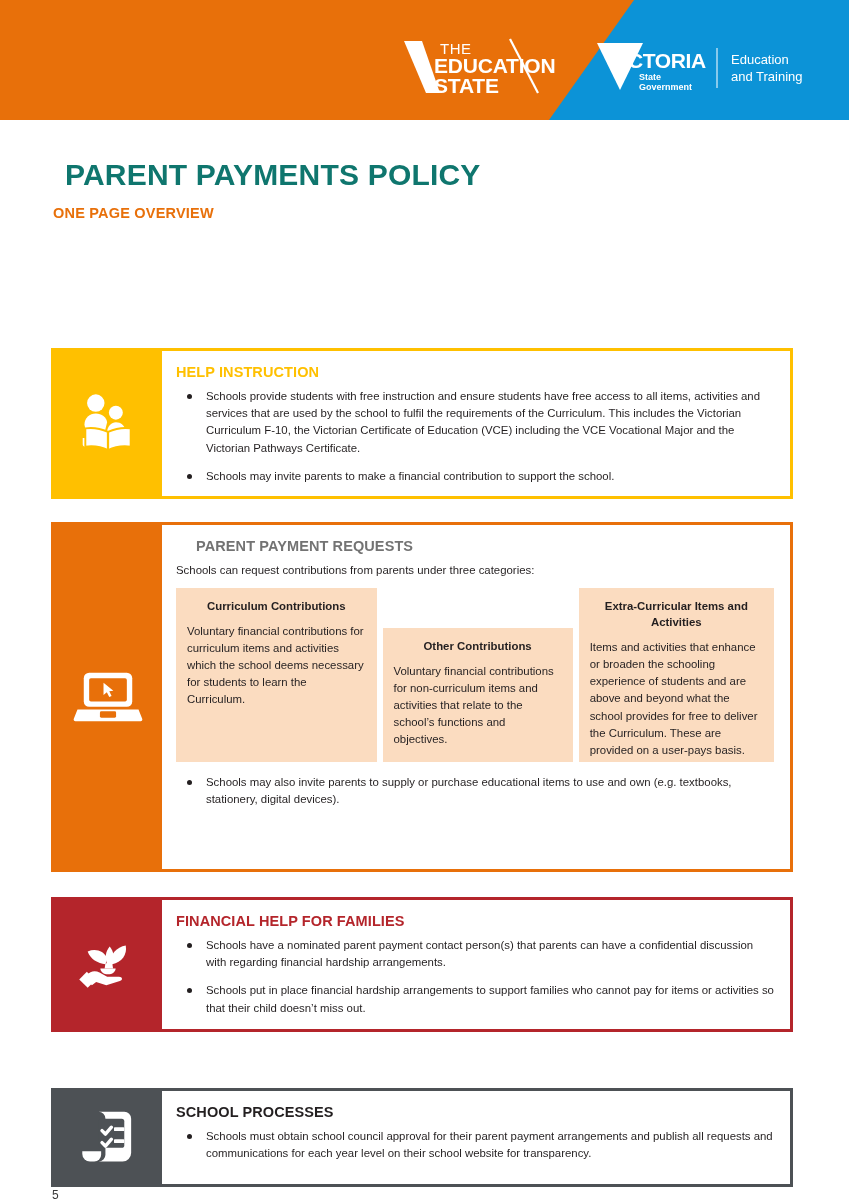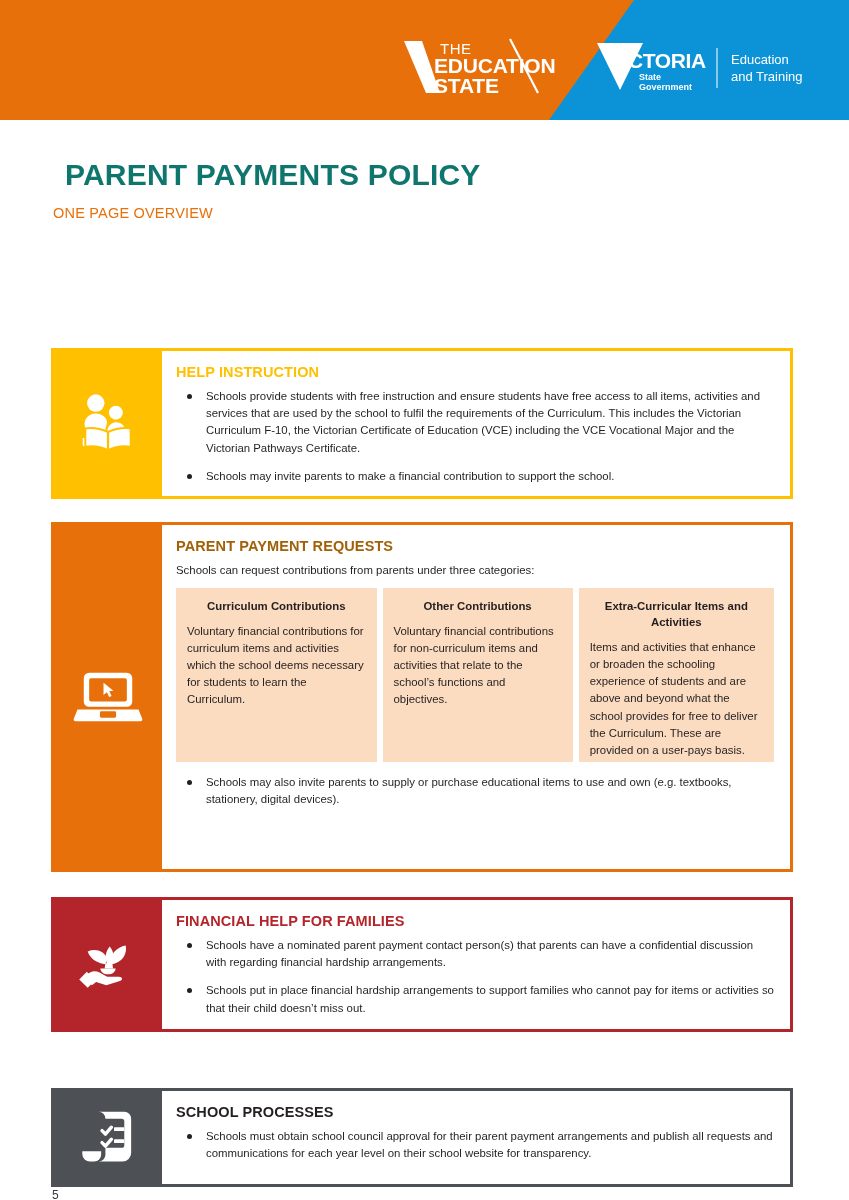--- a/index.html
+++ b/index.html
@@ -60,21 +60,21 @@
     color: #0f766e;
     font-size: 30px;
     font-weight: bold;
     letter-spacing: 0.2px;
     margin: 12px;
     line-height: 1.1;
   }
   .doc-subtitle {
     color: #E8700A;
     font-size: 14.5px;
-    font-weight: normal;
+    font-weight: bold;
     letter-spacing: 0.2px;
     margin: 15px 0 0 0;
     line-height: 1.1;
   }
 
   
   .section {
     position: absolute;
     left: 51px;
     width: 742px;
@@ -138,39 +138,39 @@
   #sec-free .sec-heading { color: #FFC000; }
 
   
   #sec-requests {
     top: 402px;
     height: 350px;
     border: 3px solid #E8700A;
     background: #E8700A;
   }
   #sec-requests .sec-icon { background: #E8700A; }
-  #sec-requests .sec-heading { color: #a16207; }
+  #sec-requests .sec-heading { color: #737373; margin-left: 20px; }
   .intro-line {
     font-size: 11.4px;
     line-height: 1.5;
     margin: 0 0 9px 0;
   }
   .cat-table {
     display: flex;
     gap: 6px;
     margin-bottom: 12px;
   }
   .cat-col {
     background: #FBDCC0;
     box-sizing: border-box;
     padding: 10px 11px 3px 11px;
     flex: 1 1 0;
   }
   .cat-col:nth-child(1) { flex: 1.03 1 0; }
-  .cat-col:nth-child(2) { flex: 0.97 1 0; }
+  .cat-col:nth-child(2) { flex: 0.97 1 0; margin-top: 40px; }
   .cat-head {
     font-size: 11.4px;
     font-weight: bold;
     text-align: center;
     line-height: 1.42;
     margin: 0 0 9px 0;
   }
   .cat-text {
     font-size: 11.4px;
     line-height: 1.5;

